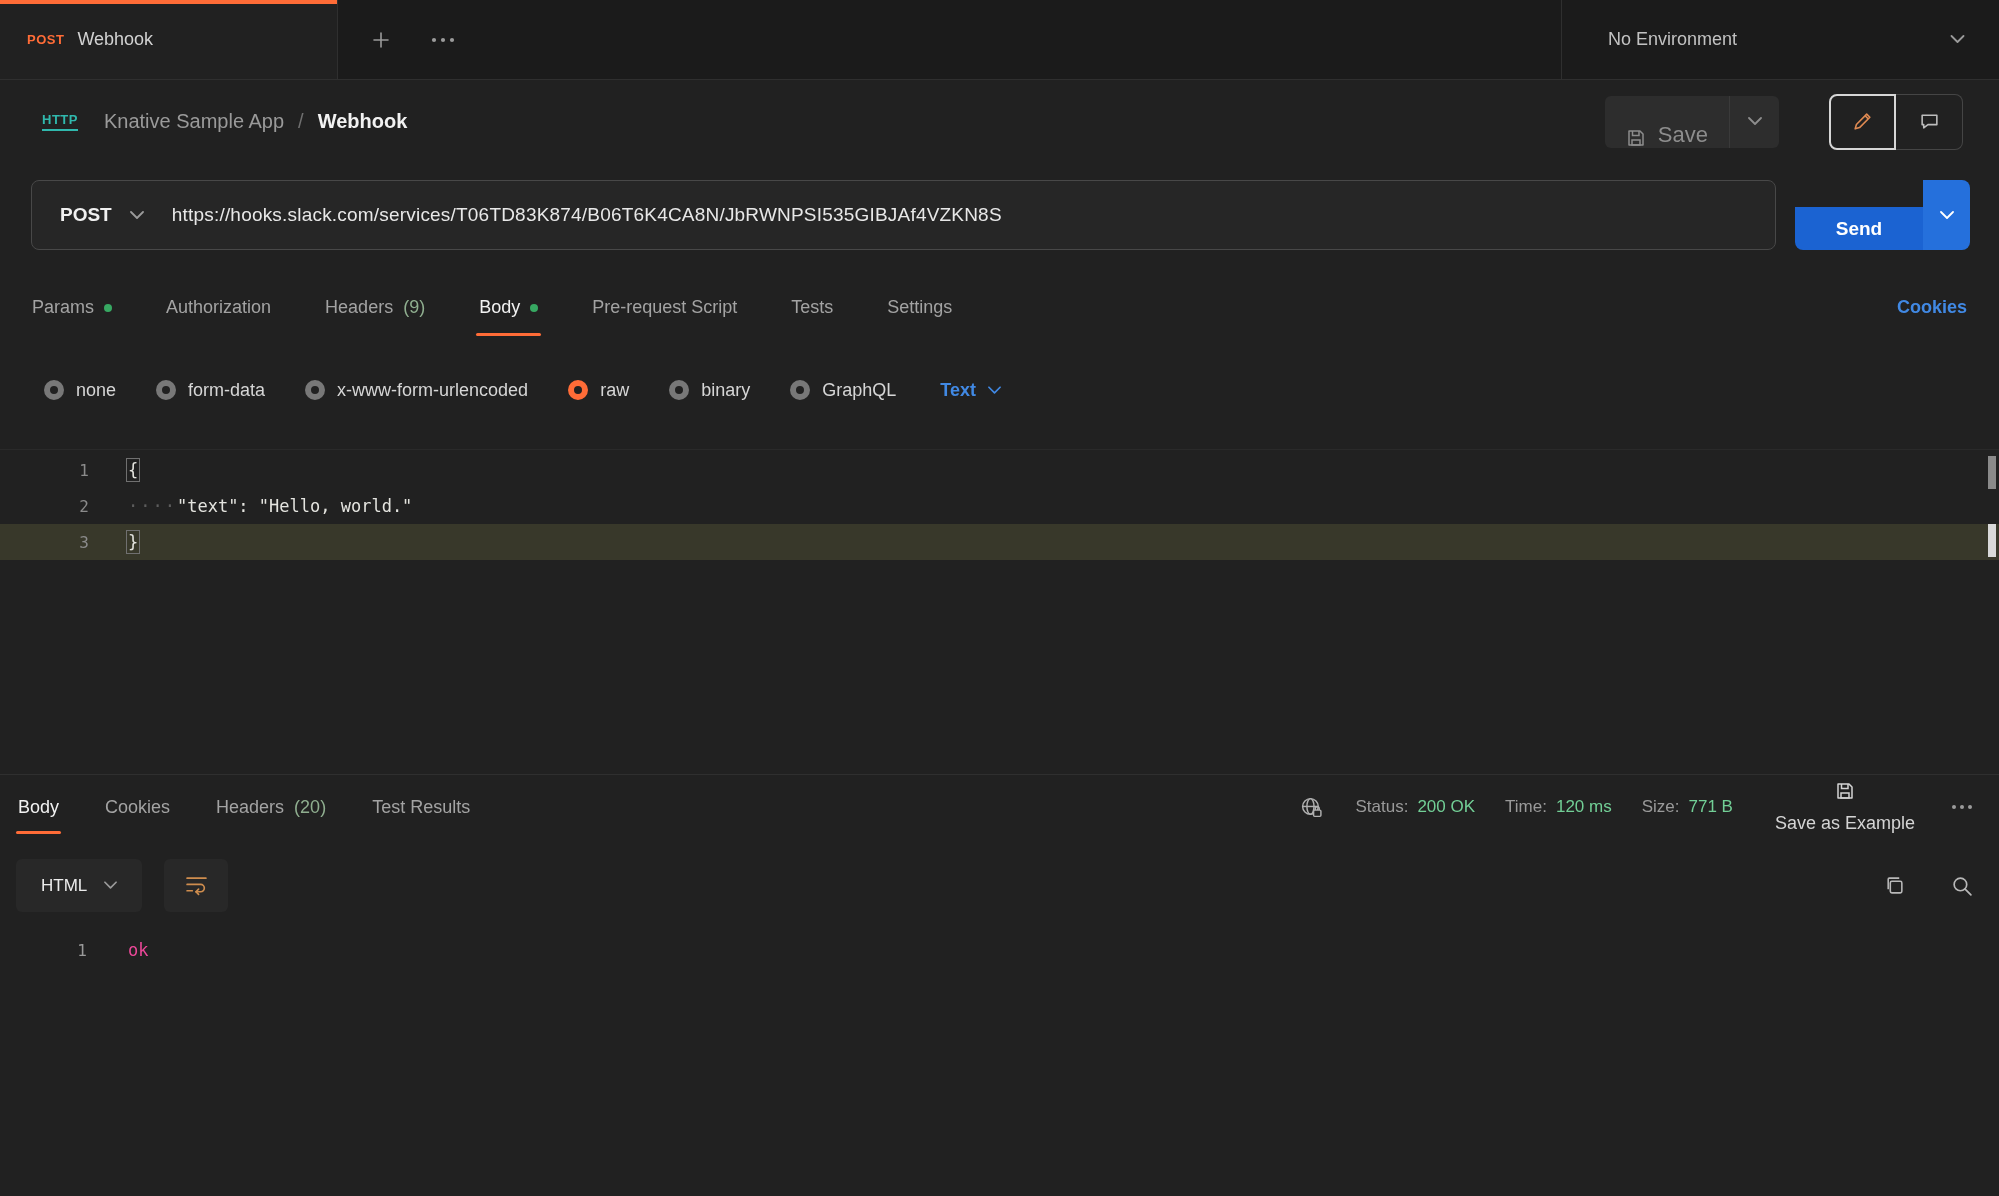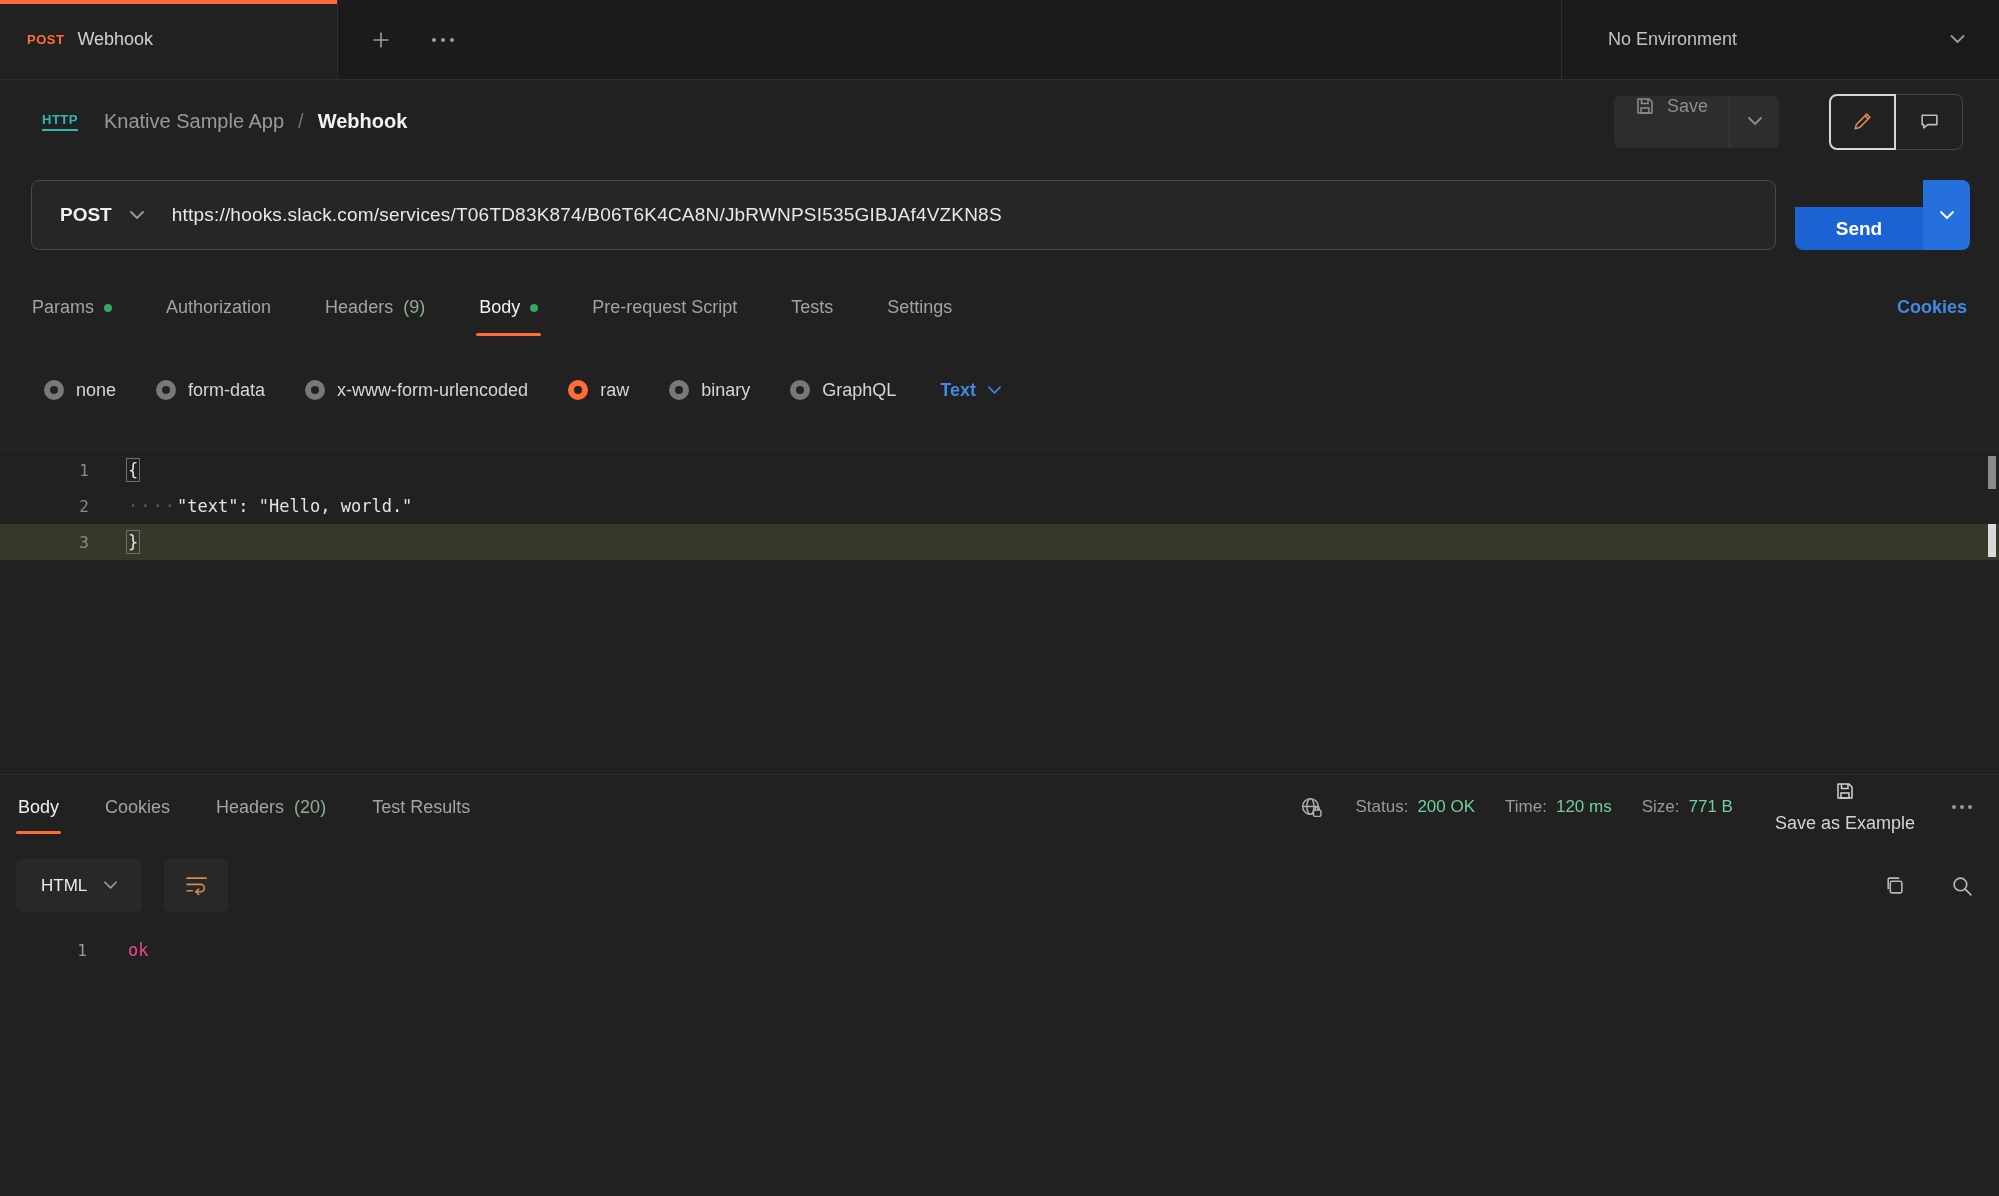--- a/index.html
+++ b/index.html
@@ -23,21 +23,21 @@
   
   .req-header { height:83px; display:flex; align-items:center; padding:0 36px 0 42px; }
   .http-badge { color:#30b8ad; font-size:13px; font-weight:700; letter-spacing:.5px;
                 border-bottom:2px solid #30b8ad; padding-bottom:2px; }
   .breadcrumb { display:flex; align-items:center; gap:14px; margin-left:26px; font-size:20px; }
   .crumb-collection { color:#9a9a9a; }
   .crumb-sep { color:#6f6f6f; }
   .crumb-name { color:#f2f2f2; font-weight:600; }
   .header-actions { margin-left:auto; display:flex; align-items:center; }
   .save-group { display:flex; align-items:stretch; height:52px; background:#2d2d2d; border-radius:6px; overflow:hidden; }
-  .save-btn { display:flex; align-items:flex-start; gap:12px; padding:0 21px; color:#8d8d8d; font-size:18px; }
+  .save-btn { display:flex; align-items:flex-end; gap:12px; padding:0 21px; color:#8d8d8d; font-size:22px; }
   .save-caret { width:50px; display:flex; align-items:center; justify-content:center; color:#8d8d8d; border-left:1px solid #3a3a3a; }
   .edit-group { display:flex; margin-left:50px; }
   .edit-btn { width:67px; height:56px; display:flex; align-items:center; justify-content:center;
               border:2px solid #d6d6d6; border-radius:8px 0 0 8px; color:#e08a52; background:#212121; }
   .comment-btn { width:67px; height:56px; display:flex; align-items:center; justify-content:center;
                  border:1px solid #454545; border-left:none; border-radius:0 8px 8px 0; color:#bdbdbd; }
 
   
   .url-row { height:104px; display:flex; align-items:center; padding:0 29px 0 31px; gap:19px; }
   .url-box { flex:1; height:70px; border:1px solid #484848; background:#262626; border-radius:8px;

